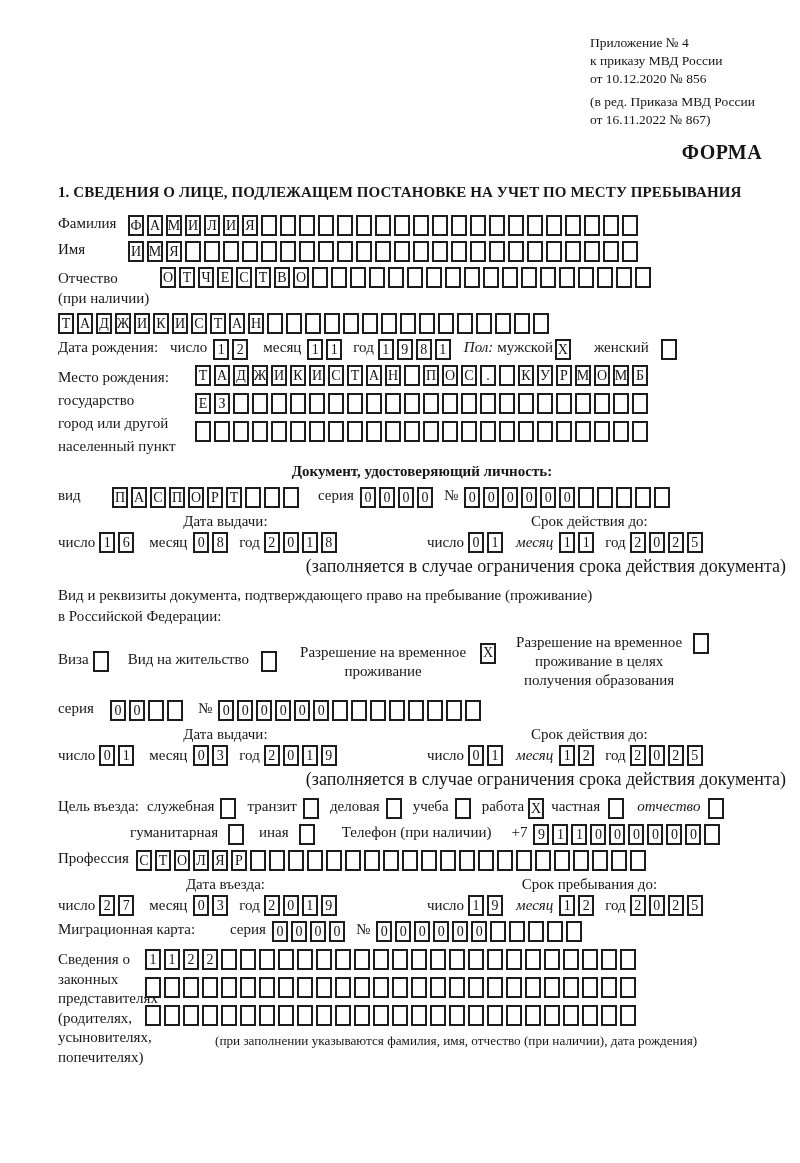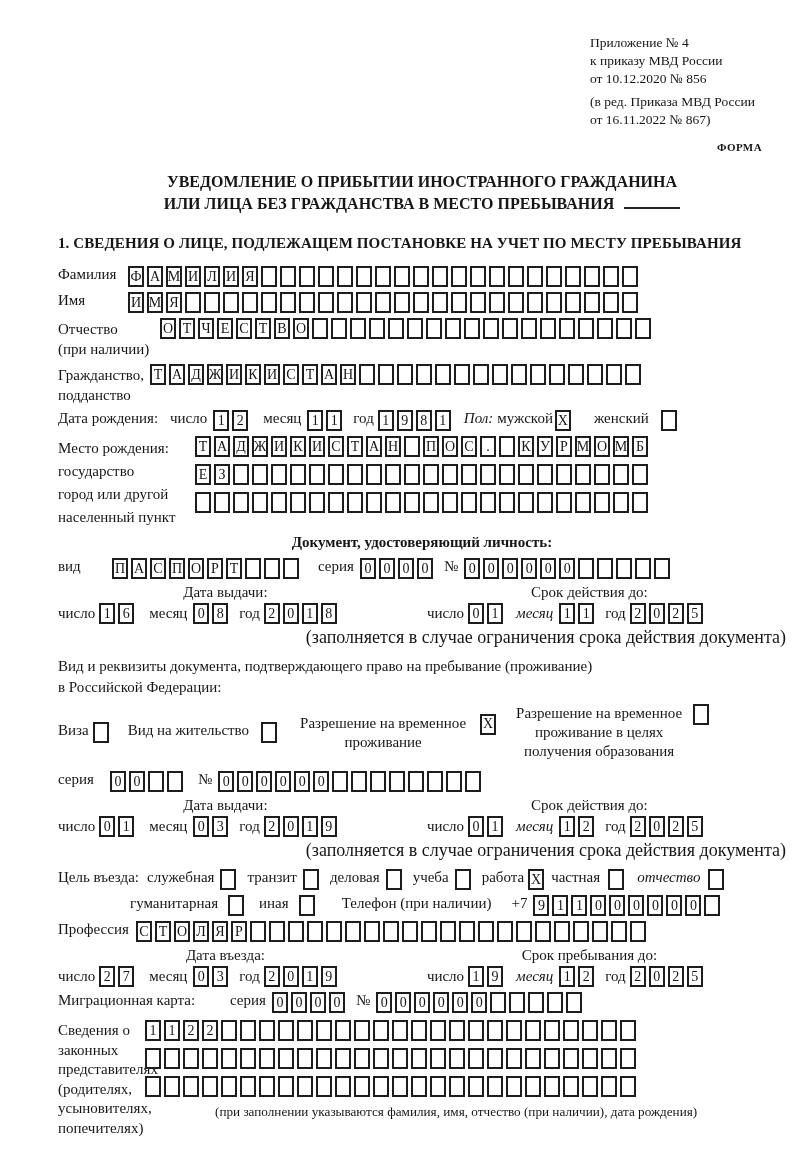--- a/index.html
+++ b/index.html
@@ -6,21 +6,21 @@
   html, body { margin:0; padding:0; }
   body {
     width:800px; height:1163px; background:#ffffff; color:#161616;
     font-family:"Liberation Serif","DejaVu Serif",serif; font-size:15px;
     overflow:hidden;
   }
   .page { padding:34px 14px 0 58px; }
 
   .hdr-block { width:182px; margin-left:auto; margin-right:14px; font-size:13.5px; line-height:18px; }
   .hdr-gap { height:5px; }
-  .forma { text-align:right; padding-right:24px; font-weight:bold; font-size:11px; margin-top:12px; letter-spacing:.4px; }
+  .forma { text-align:right; padding-right:24px; font-weight:bold; font-size:20px; margin-top:12px; letter-spacing:.4px; }
   .title { text-align:center; font-weight:bold; font-size:16px; line-height:22px; margin-top:18px; }
   .blank-line { display:inline-block; width:56px; height:14px; border-bottom:2px solid #222; margin-left:10px; }
   .sec-heading { font-weight:bold; font-size:15px; margin-top:20px; margin-bottom:14px; letter-spacing:.1px; }
 
   .cell {
     display:inline-flex; align-items:center; justify-content:center; flex:none;
     width:16px; height:21px; border:2px solid #1d1d1d; margin-right:3px;
     font-size:14px; line-height:1;
   }
   .cells { display:inline-flex; flex:none; }
@@ -61,26 +61,20 @@
   <div class="hdr-block">
     <div>Приложение № 4</div>
     <div>к приказу МВД России</div>
     <div>от 10.12.2020 № 856</div>
     <div class="hdr-gap"></div>
     <div>(в ред. Приказа МВД России</div>
     <div>от 16.11.2022 № 867)</div>
   </div>
   <div class="forma">ФОРМА</div>
 
-  <div class="title">
-    <div>УВЕДОМЛЕНИЕ О ПРИБЫТИИ ИНОСТРАННОГО ГРАЖДАНИНА</div>
-    <div>
-      <span>ИЛИ ЛИЦА БЕЗ ГРАЖДАНСТВА В МЕСТО ПРЕБЫВАНИЯ</span><span class="blank-line"></span>
-    </div>
-  </div>
 
   <div class="sec-heading">1. СВЕДЕНИЯ О ЛИЦЕ, ПОДЛЕЖАЩЕМ ПОСТАНОВКЕ НА УЧЕТ ПО МЕСТУ ПРЕБЫВАНИЯ</div>
 
   <div class="row">
     <div class="lbl" style="width:70px">Фамилия</div>
     <div class="cells">
         <span class="cell">Ф</span>
         <span class="cell">А</span>
         <span class="cell">М</span>
         <span class="cell">И</span>
@@ -172,24 +166,20 @@
         <span class="cell"></span>
         <span class="cell"></span>
         <span class="cell"></span>
         <span class="cell"></span>
         <span class="cell"></span>
         <span class="cell"></span>
       </div>
   </div>
 
   <div class="rowt">
-    <div class="lbl two-line" style="width:92px">
-      <div>Гражданство,</div>
-      <div>подданство</div>
-    </div>
     <div class="cells">
         <span class="cell">Т</span>
         <span class="cell">А</span>
         <span class="cell">Д</span>
         <span class="cell">Ж</span>
         <span class="cell">И</span>
         <span class="cell">К</span>
         <span class="cell">И</span>
         <span class="cell">С</span>
         <span class="cell">Т</span>

